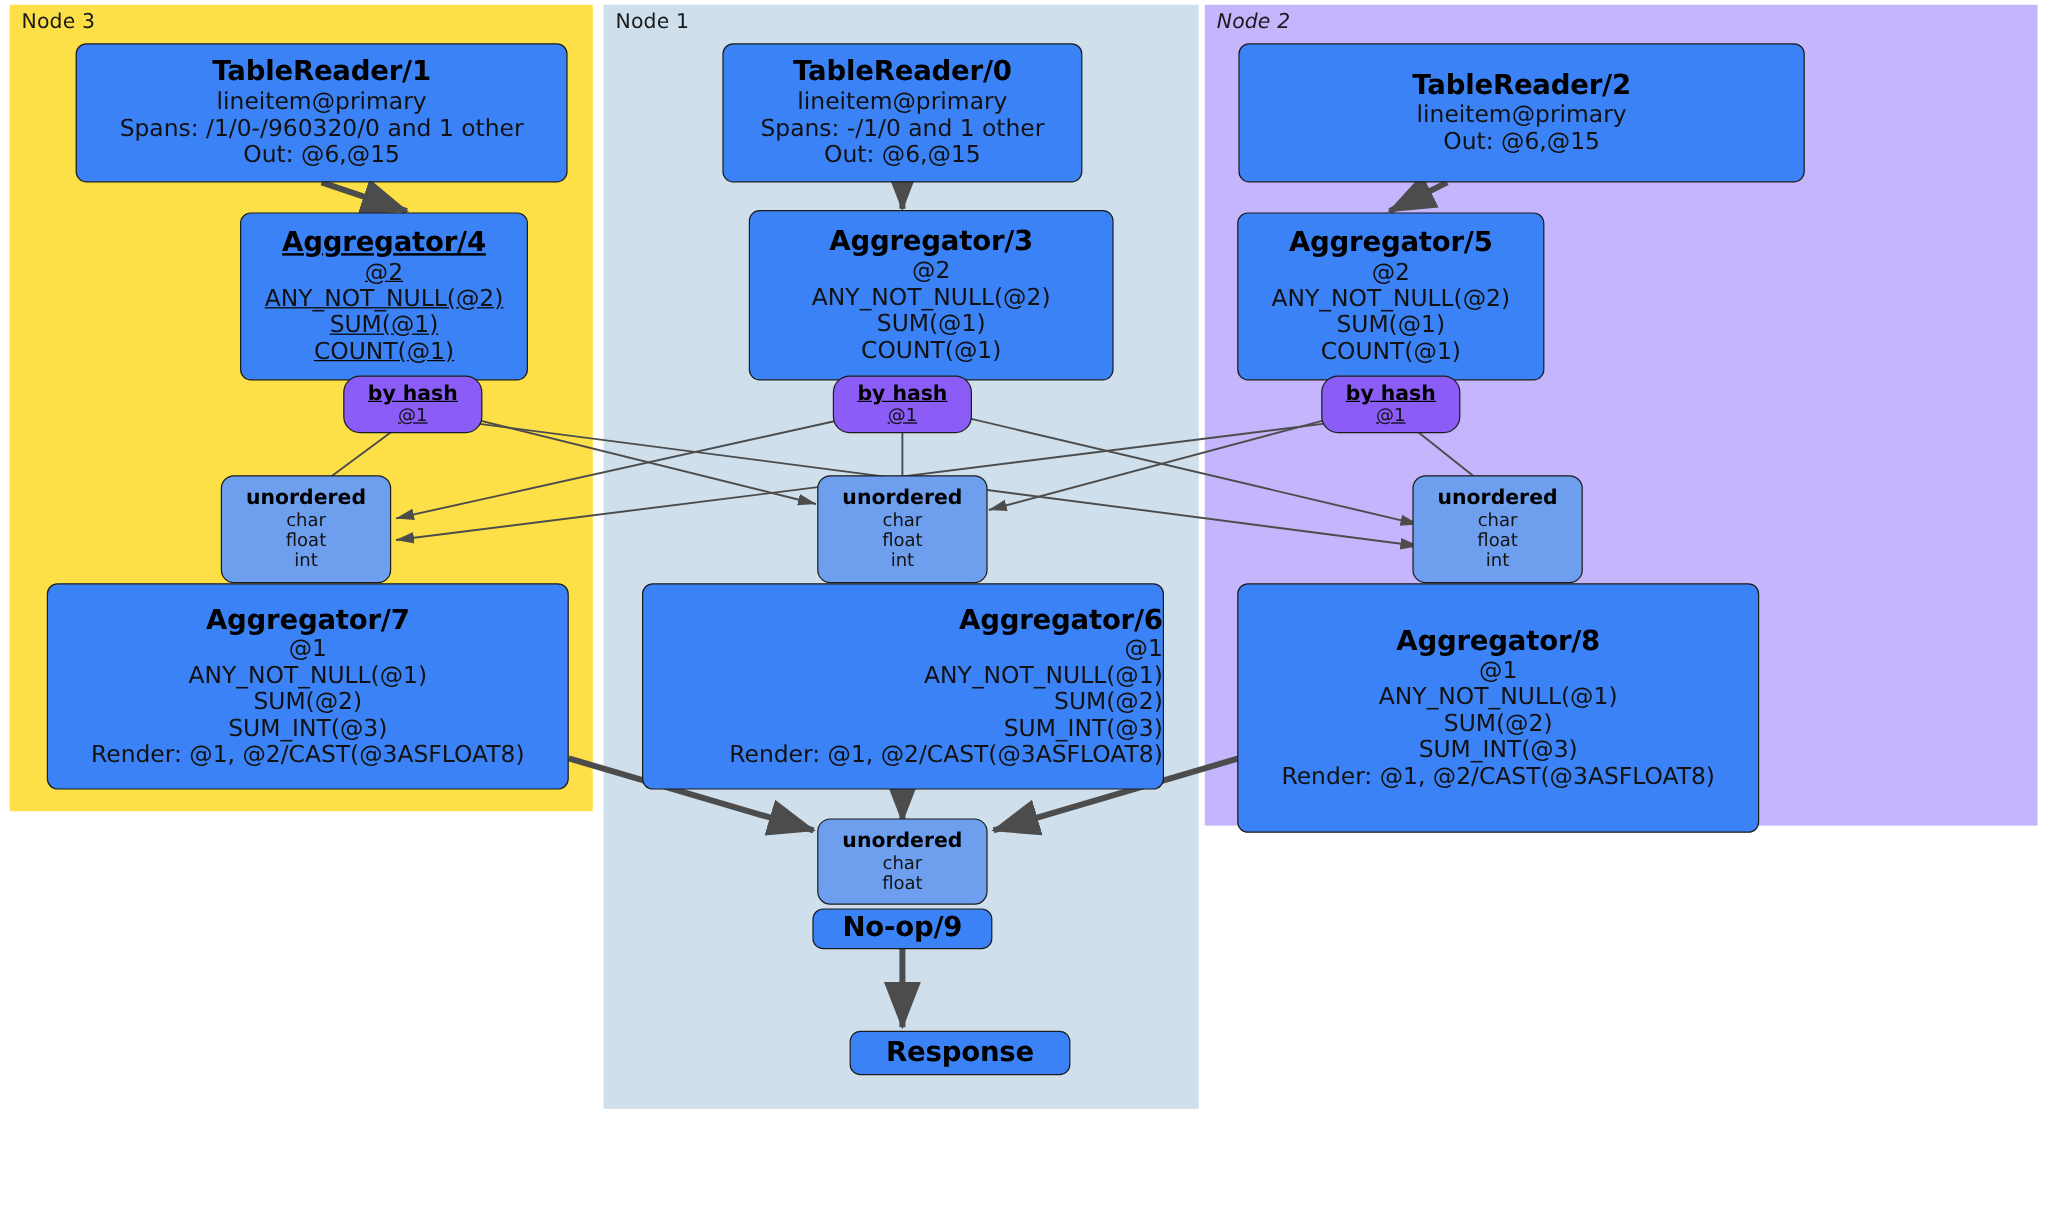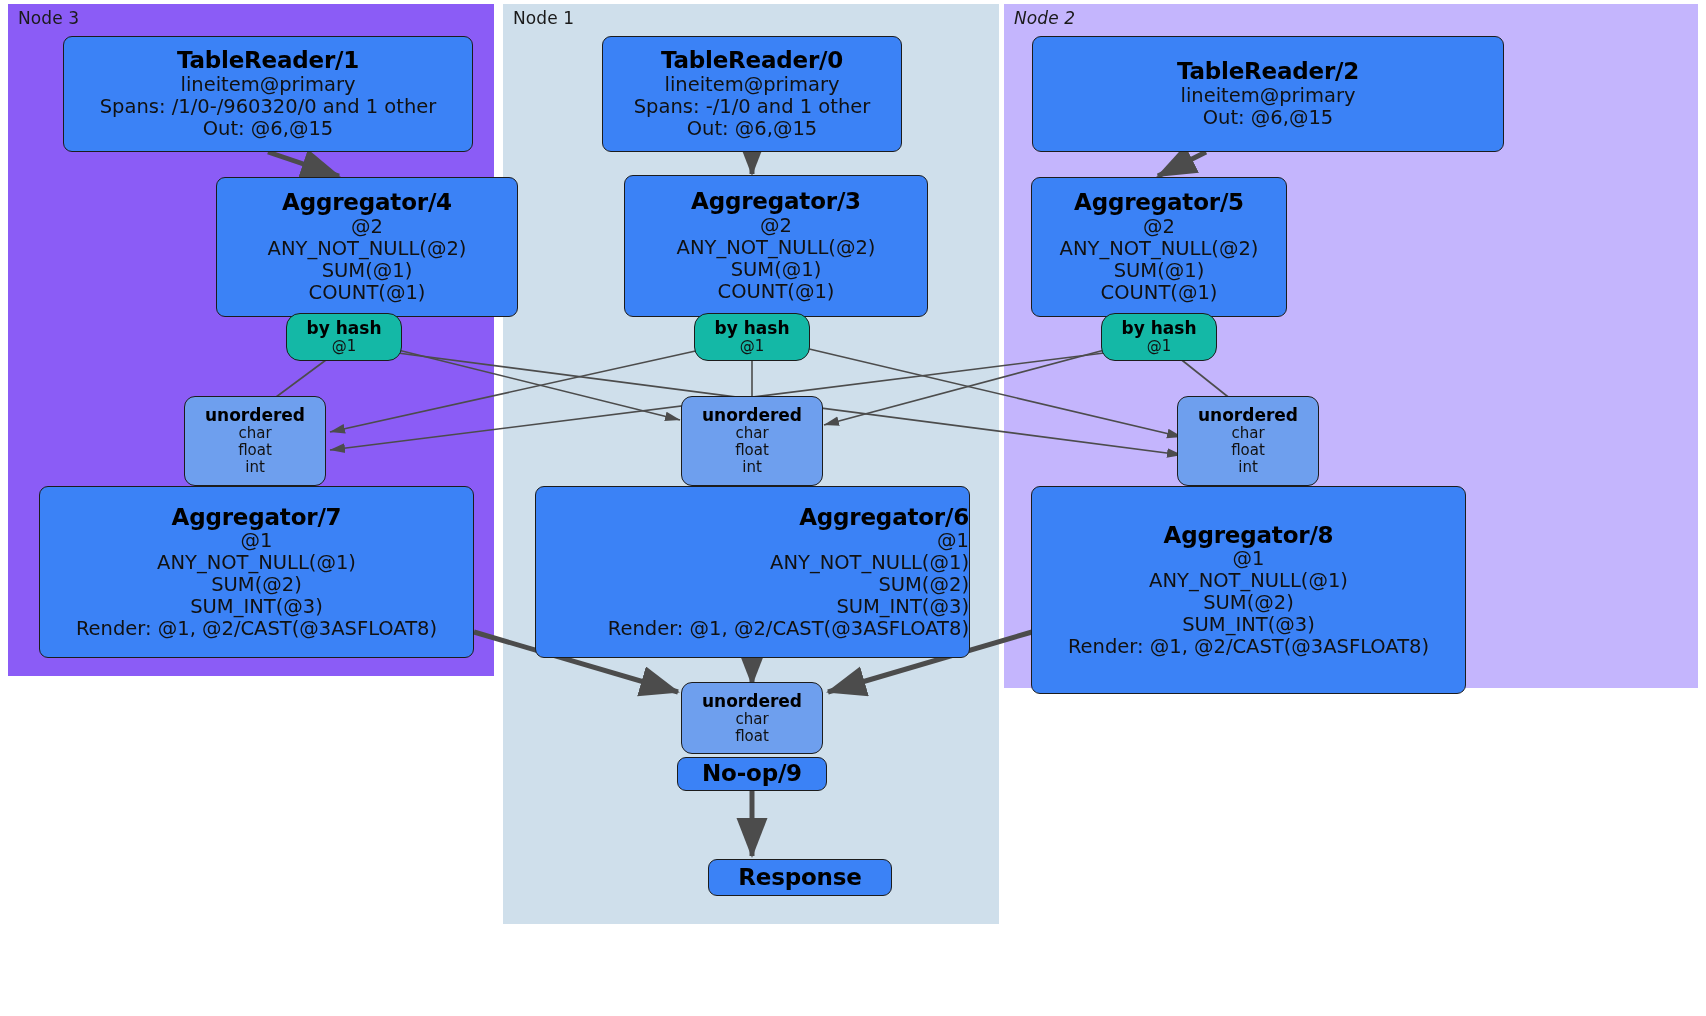--- a/index.html
+++ b/index.html
@@ -17,38 +17,38 @@
   }
 
   
   .box{
     position:absolute;box-sizing:border-box;text-align:center;
     border:1.6px solid #1c1c1c;border-radius:9px;
     display:flex;flex-direction:column;justify-content:center;align-items:center;
     line-height:1.12;
   }
   .proc{background:#3b82f6;}
-  .router{background:#14b8a6;border-radius:14px;}
+  .router{background:#8b5cf6;border-radius:14px;text-decoration:underline;}
   .sync{background:#6e9fee;border-radius:11px;}
 
   .ttl{font-weight:bold;font-size:23px;color:#000;letter-spacing:-0.2px;}
   .ttl-sm{font-weight:bold;font-size:17px;color:#000;}
   .ln{font-size:19.5px;color:#111;white-space:nowrap;}
   .ln-sm{font-size:15px;color:#111;white-space:nowrap;}
 
   
   .lay-edges{position:absolute;left:0;top:0;width:1706px;height:1016px;pointer-events:none;}
   .lay-boxes{position:absolute;left:0;top:0;width:1706px;height:1016px;}
 </style>
 </head>
 <body>
 
 <div id="canvas">
 
-  <div class="panel" style="left:8px;top:4px;width:486px;height:672px;background:#8b5cf6;">
+  <div class="panel" style="left:8px;top:4px;width:486px;height:672px;background:#fde047;">
     <span class="panel-label">Node 3</span>
   </div>
 
   <div class="panel" style="left:503px;top:4px;width:496px;height:920px;background:#cfdfeb;">
     <span class="panel-label">Node 1</span>
   </div>
 
   <div class="panel" style="left:1004px;top:4px;width:694px;height:684px;background:#c4b5fd;font-style:italic;">
     <span class="panel-label">Node 2</span>
   </div>
@@ -105,21 +105,21 @@
       <div class="ln">Spans: -/1/0 and 1 other</div>
       <div class="ln">Out: @6,@15</div>
     </div>
 
     <div class="box proc" style="left:1032px;top:36px;width:472px;height:116px;">
       <div class="ttl">TableReader/2</div>
       <div class="ln">lineitem@primary</div>
       <div class="ln">Out: @6,@15</div>
     </div>
 
-    <div class="box proc" style="left:216px;top:177px;width:302px;height:140px;">
+    <div class="box proc" style="left:200px;top:177px;width:240px;height:140px;text-decoration:underline;">
       <div class="ttl">Aggregator/4</div>
       <div class="ln">@2</div>
       <div class="ln">ANY_NOT_NULL(@2)</div>
       <div class="ln">SUM(@1)</div>
       <div class="ln">COUNT(@1)</div>
     </div>
 
     <div class="box proc" style="left:624px;top:175px;width:304px;height:142px;">
       <div class="ttl">Aggregator/3</div>
       <div class="ln">@2</div>

